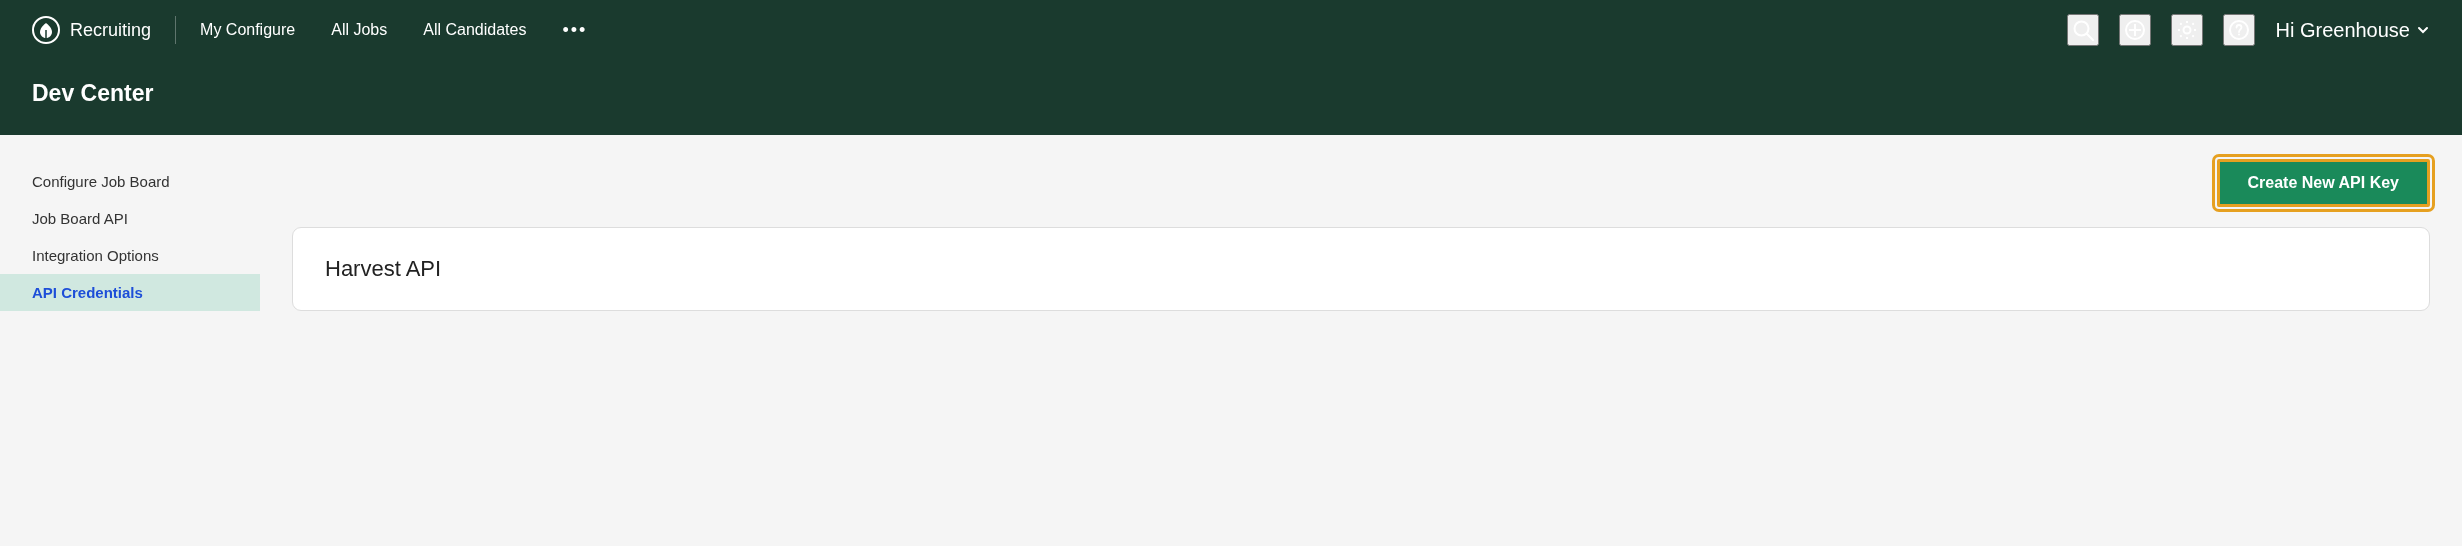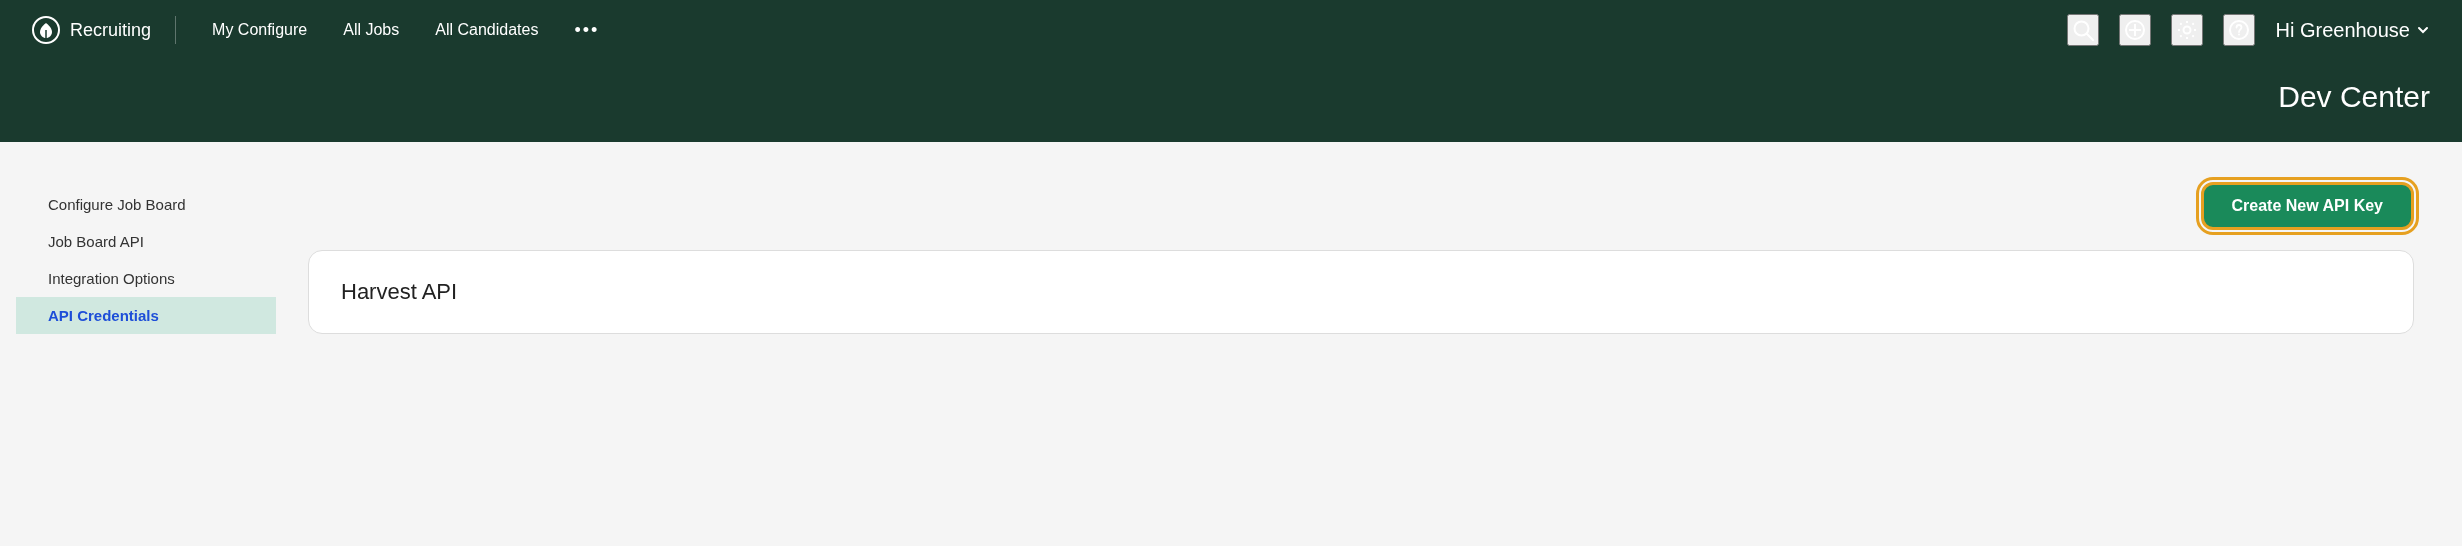--- a/index.html
+++ b/index.html
@@ -5,21 +5,21 @@
     * { margin: 0; padding: 0; box-sizing: border-box; }
     body { font-family: -apple-system, BlinkMacSystemFont, 'Segoe UI', Helvetica, Arial, sans-serif; background: #f5f5f5; width: 2462px; }
 
     
     .top-nav {
       background: #1a3a2e;
       display: flex;
       align-items: center;
       padding: 0 32px;
       height: 60px;
-      gap: 12px;
+      gap: 0;
     }
     .nav-logo {
       display: flex;
       align-items: center;
       gap: 10px;
       color: #fff;
       font-size: 18px;
       font-weight: 500;
       padding-right: 24px;
       border-right: 1px solid rgba(255,255,255,0.3);
@@ -72,29 +72,28 @@
       gap: 6px;
     }
 
     
     .page-header {
       background: #1a3a2e;
       padding: 20px 32px 28px;
     }
     .page-title {
       color: #fff;
-      font-size: 30px;
-      font-weight: 400;
-      text-align: right;
+      font-size: 23px;
+      font-weight: 700;
     }
 
     
     .main-content {
       display: flex;
-      padding: 16px;
+      padding: 0;
       background: #f5f5f5;
       min-height: 300px;
     }
 
     
     .sidebar {
       width: 260px;
       min-width: 260px;
       padding: 28px 0;
       background: #f5f5f5;
@@ -121,33 +120,33 @@
     }
     .content-top-bar {
       display: flex;
       justify-content: flex-end;
       margin-bottom: 20px;
     }
     .create-btn {
       background: #1a8a5a;
       color: #fff;
       border: 3px solid #e6a020;
-      border-radius: 12px;
+      border-radius: 2px;
       padding: 12px 28px;
       font-size: 16px;
       font-weight: 600;
       cursor: pointer;
       outline: 3px solid #e6a020;
       outline-offset: 2px;
     }
 
     
     .api-card {
       background: #fff;
-      border-radius: 14px;
+      border-radius: 9px;
       border: 1px solid #ddd;
       padding: 28px 32px;
     }
     .api-card-title {
       font-size: 22px;
       font-weight: 500;
       color: #222;
     }
   </style>
 </head>

